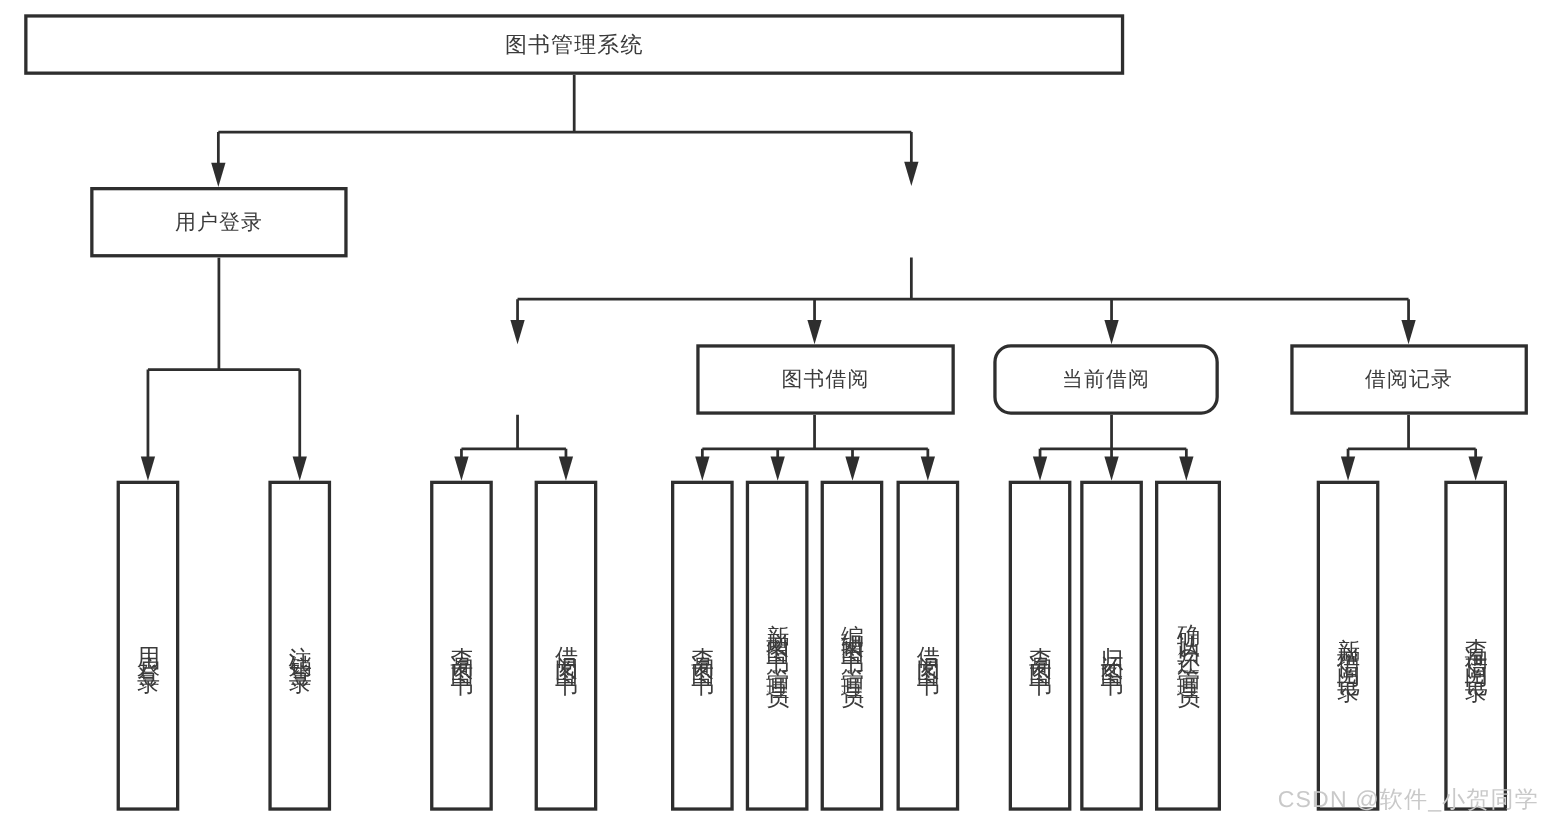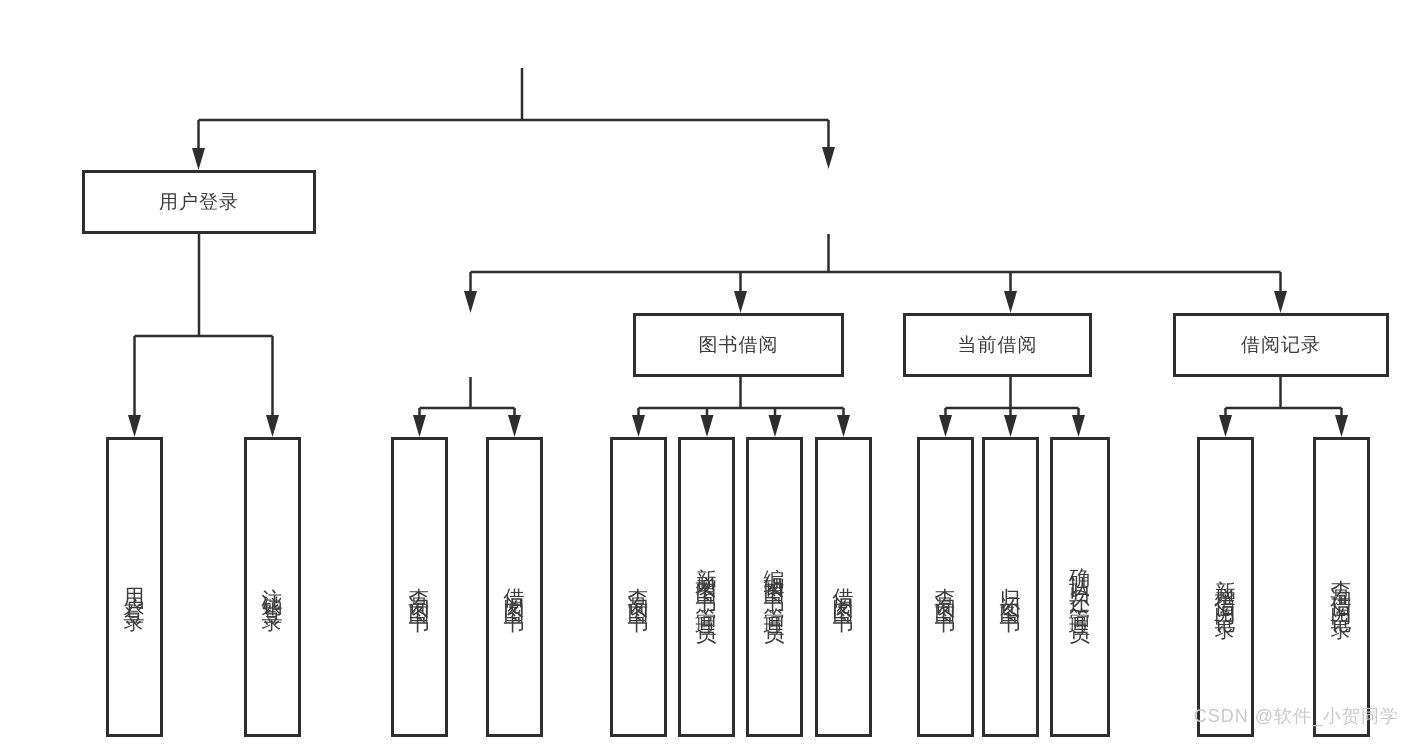--- a/index.html
+++ b/index.html
@@ -29,22 +29,22 @@
     writing-mode: vertical-rl;
     text-orientation: mixed;
     font-size: 21px;
     letter-spacing: 8px;
     line-height: 1;
     white-space: nowrap;
   }
   .watermark {
     position: absolute;
     right: 6px;
-    bottom: 19px;
-    font-size: 18px;
+    bottom: 6px;
+    font-size: 21px;
     color: #c9c9c9;
     letter-spacing: 1px;
   }
 </style>
 </head>
 <body>
 
 <div id="canvas">
 
   <svg id="wires" viewBox="0 0 1405 747" xmlns="http://www.w3.org/2000/svg">
@@ -98,29 +98,32 @@
       <polygon points="768.5,415 781.5,415 775,437"></polygon>
       <polygon points="837,415 850,415 843.5,437"></polygon>
       <polygon points="939,415 952,415 945.5,437"></polygon>
       <polygon points="1004,415 1017,415 1010.5,437"></polygon>
       <polygon points="1072,415 1085,415 1078.5,437"></polygon>
       <polygon points="1219,415 1232,415 1225.5,437"></polygon>
       <polygon points="1335,415 1348,415 1341.5,437"></polygon>
     </g>
   </svg>
 
+  <div class="box title" style="left:22px; top:13px; width:1000px; height:55px;">
+    <span class="hlabel">图书管理系统</span>
+  </div>
 
   <div class="box" style="left:82px; top:170px; width:234px; height:64px;">
     <span class="hlabel">用户登录</span>
   </div>
 
-  <div class="box" style="left:633px; top:313px; width:211px; height:64px;">
+  <div class="box" style="left:633px; top:313px; width:235px; height:64px;">
     <span class="hlabel">图书借阅</span>
   </div>
-  <div class="box" style="left:903px; top:313px; width:189px; height:64px;">
+  <div class="box" style="left:903px; top:313px; width:205px; height:64px;border-radius:16px;">
     <span class="hlabel">当前借阅</span>
   </div>
   <div class="box" style="left:1173px; top:313px; width:216px; height:64px;">
     <span class="hlabel">借阅记录</span>
   </div>
 
   <div class="box vbox" style="left:106px;">
     <span class="vlabel">用户登录</span>
   </div>
   <div class="box vbox" style="left:244px;">

